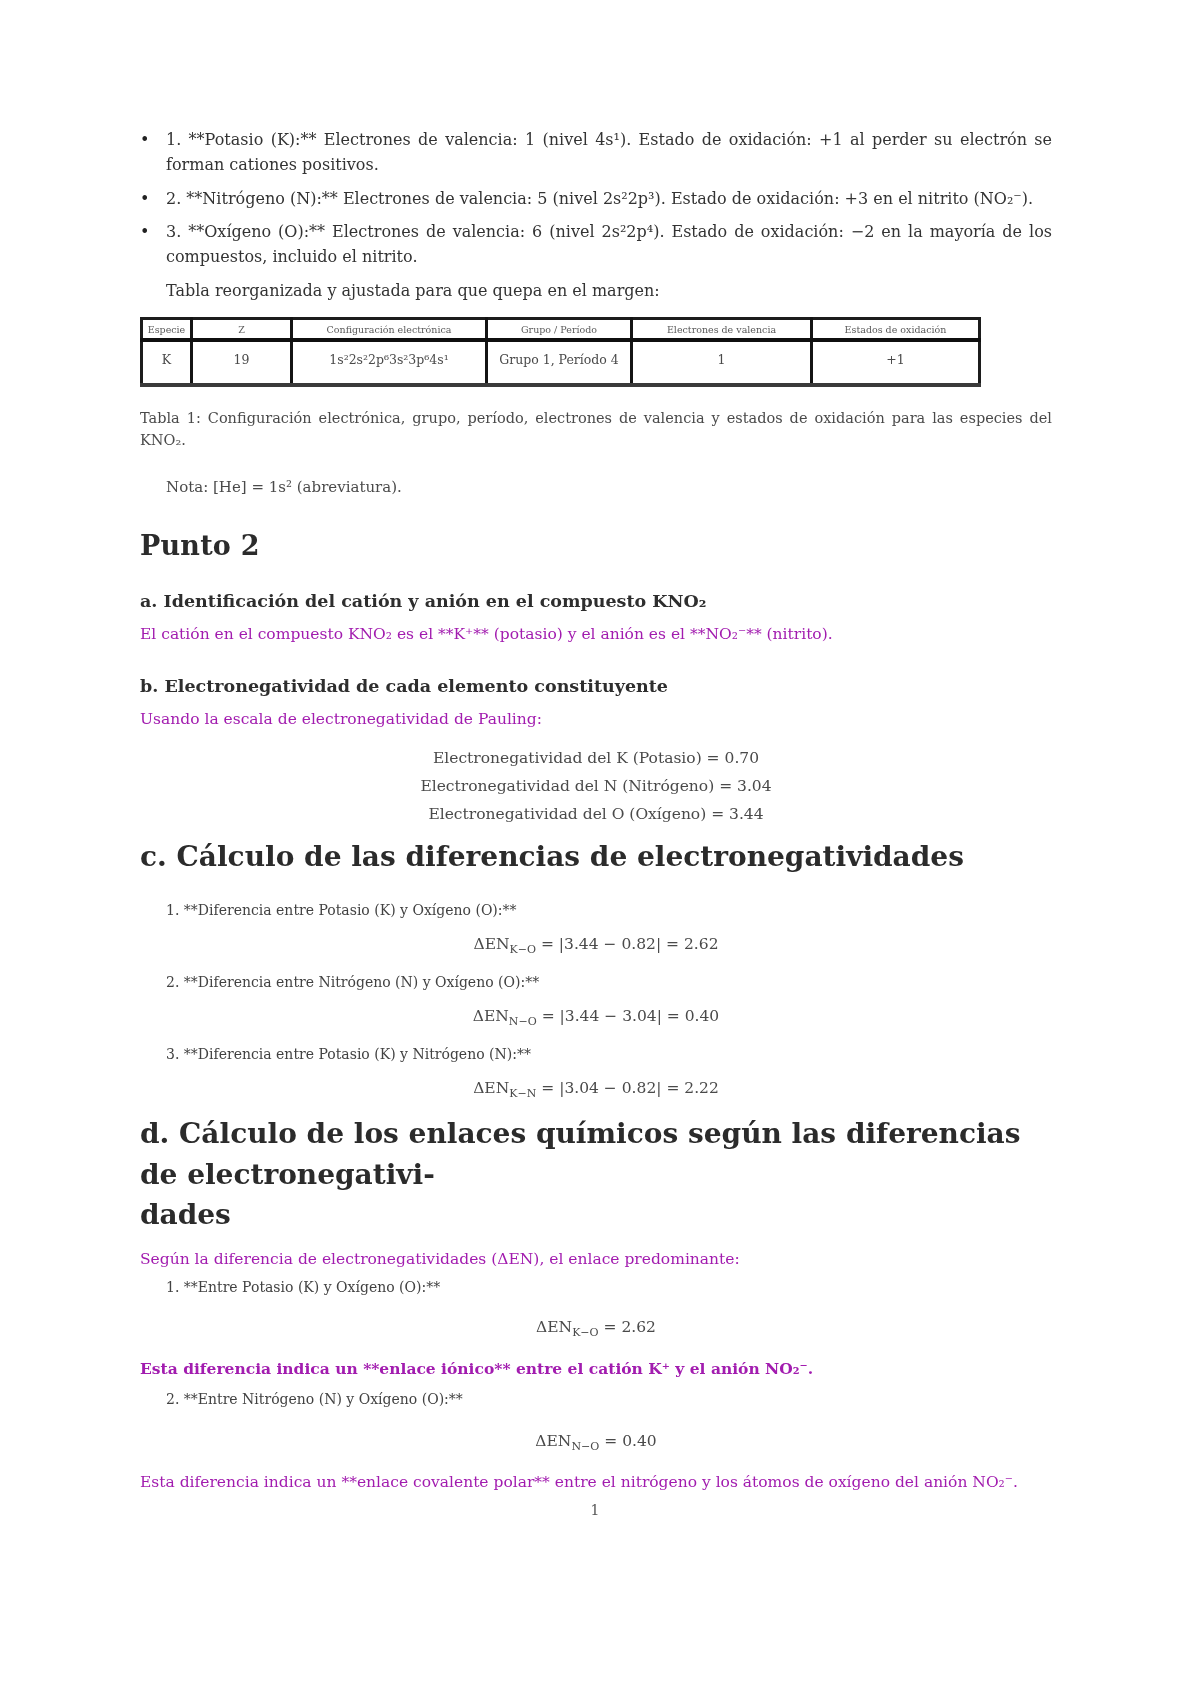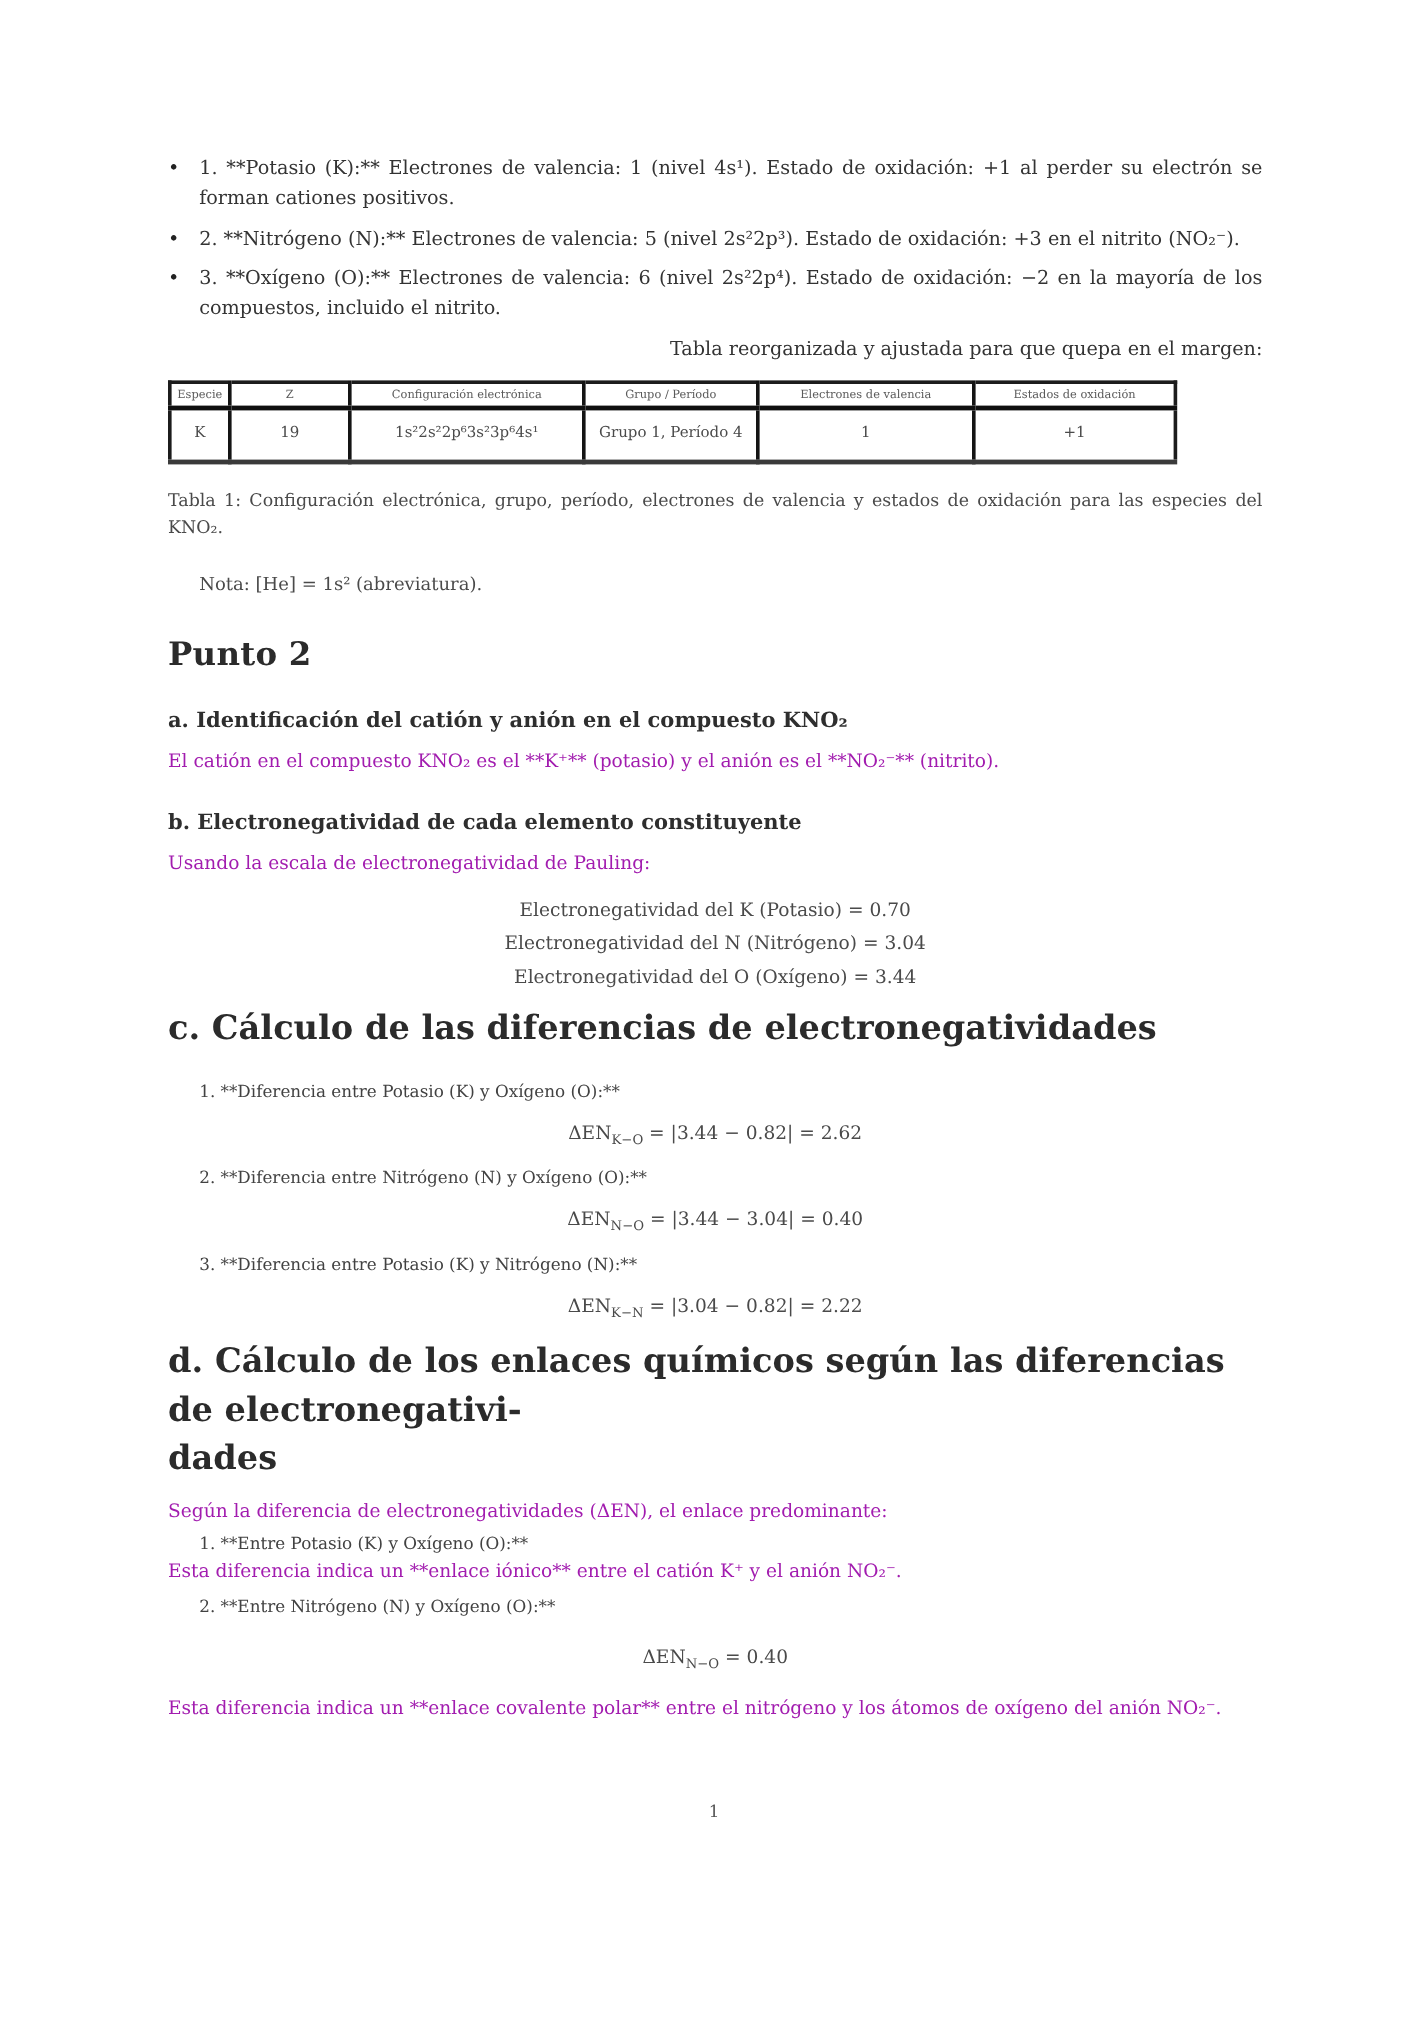--- a/index.html
+++ b/index.html
@@ -111,21 +111,21 @@
     </div>
     <div class="bullet-item">
       <span class="bullet-marker">•</span>
       <span class="bullet-text">2. **Nitrógeno (N):** Electrones de valencia: 5 (nivel 2s²2p³). Estado de oxidación: +3 en el nitrito (NO₂⁻).</span>
     </div>
     <div class="bullet-item">
       <span class="bullet-marker">•</span>
       <span class="bullet-text">3. **Oxígeno (O):** Electrones de valencia: 6 (nivel 2s²2p⁴). Estado de oxidación: −2 en la mayoría de los compuestos, incluido el nitrito.</span>
     </div>
 
-    <div class="plain-line" style="margin-left:26px;text-align:right;">Tabla reorganizada y ajustada para que quepa en el margen:</div>
+    <div class="plain-line" style="margin-left:26px;">Tabla reorganizada y ajustada para que quepa en el margen:</div>
 
     <div class="table-wrap">
       <table class="species">
         <colgroup>
           <col style="width:50px">
             <col style="width:100px">
             <col style="width:195px">
           <col style="width:145px">
             <col style="width:180px">
             <col style="width:168px">
@@ -197,21 +197,24 @@
     <div class="h-mid">
       <span>d. Cálculo de los enlaces químicos según las diferencias de electronegativi-</span><br>
       <span>dades</span>
     </div>
     <div class="para">Según la diferencia de electronegatividades (ΔEN), el enlace predominante:</div>
 
     <div class="num-item" style="margin-top:6px;">
       <span class="num-indent"></span>
       <span>1. **Entre Potasio (K) y Oxígeno (O):**</span>
     </div>
-    <div class="para" style="margin-top:0;">Esta diferencia indica un **enlace iónico** entre el catión K⁺ y el anión NO₂⁻.</div>
+    <div class="eq" style="margin-top:20px;margin-bottom:18px;">
+      <span>ΔEN</span><sub>K−O</sub><span> = 2.62</span>
+    </div>
+    <div class="para" style="margin-top:0;font-weight:bold;">Esta diferencia indica un **enlace iónico** entre el catión K⁺ y el anión NO₂⁻.</div>
 
     <div class="num-item" style="margin-top:8px;">
       <span class="num-indent"></span>
       <span>2. **Entre Nitrógeno (N) y Oxígeno (O):**</span>
     </div>
     <div class="eq" style="margin-top:22px;margin-bottom:18px;">
       <span>ΔEN</span><sub>N−O</sub><span> = 0.40</span>
     </div>
     <div class="para" style="margin-top:0;">Esta diferencia indica un **enlace covalente polar** entre el nitrógeno y los átomos de oxígeno del anión NO₂⁻.</div>
 

